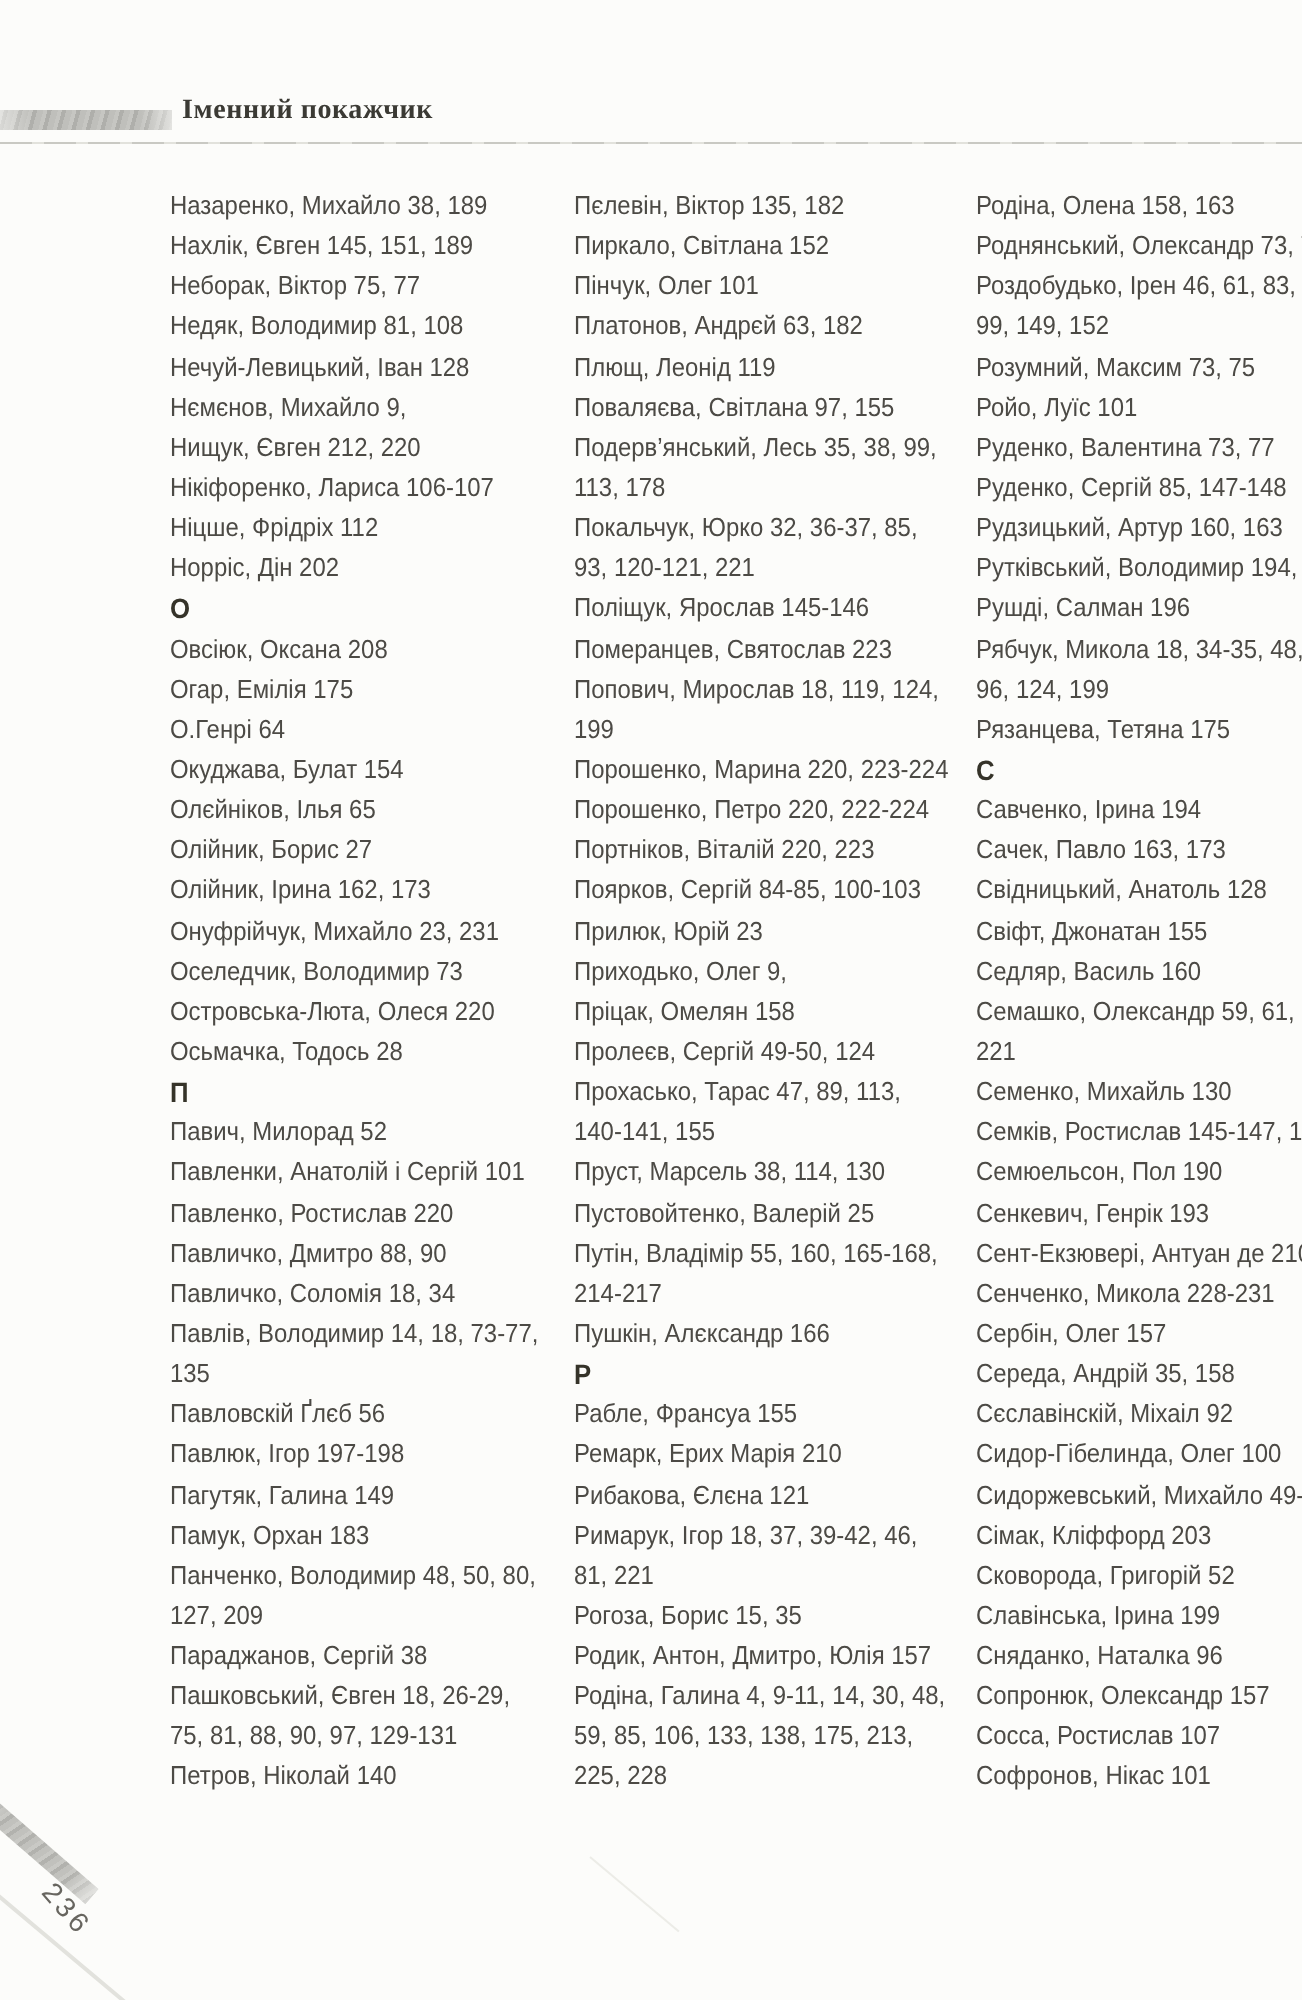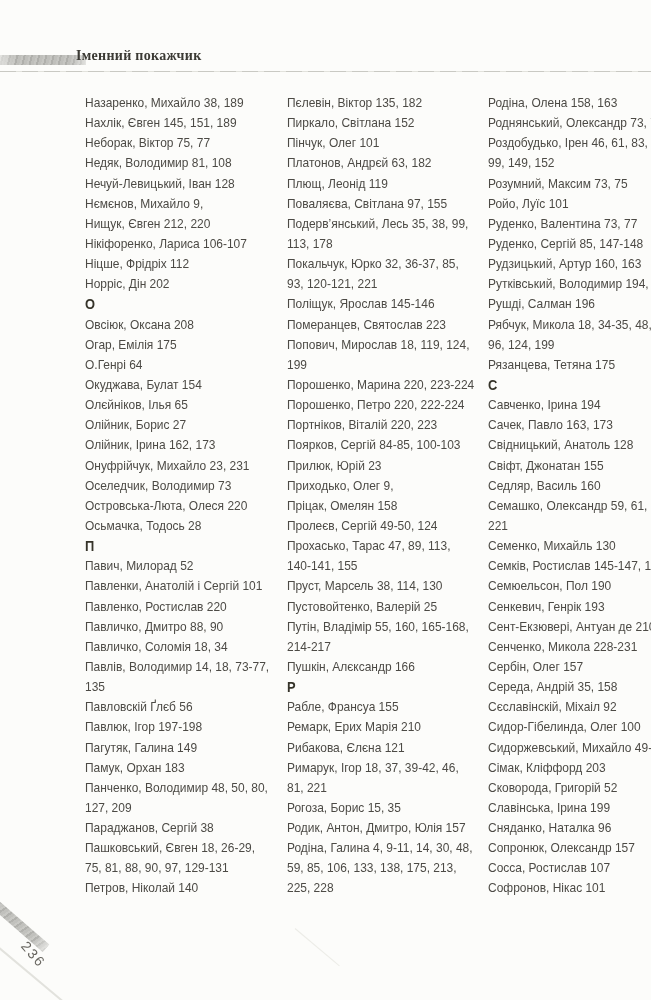--- a/index.html
+++ b/index.html
@@ -11,21 +11,21 @@
     background:#fcfcfa;
     overflow:hidden;
   }
   .header-strip{
     position:absolute;left:0;top:55px;width:86px;height:10px;
     background:
       linear-gradient(90deg, rgba(252,252,250,.55), rgba(252,252,250,0) 18%, rgba(252,252,250,0) 82%, rgba(252,252,250,.55)),
       repeating-linear-gradient(105deg,#c6c6c2 0 2px,#afafab 2px 4px,#bfbfbb 4px 7px);
   }
   .page-title{
-    position:absolute;left:76px;top:48px;
+    position:absolute;left:91px;top:48px;
     font-family:"Liberation Serif",serif;
     font-weight:bold;font-size:14px;color:#3b3a34;letter-spacing:.3px;
     white-space:nowrap;
   }
   .header-rule{
     position:absolute;left:0;top:71px;width:651px;height:1px;
     background:repeating-linear-gradient(90deg,#c9c9c3 0 16px,#e2e2dc 16px 22px);
   }
   .index-column{
     position:absolute;top:93px;width:230px;

